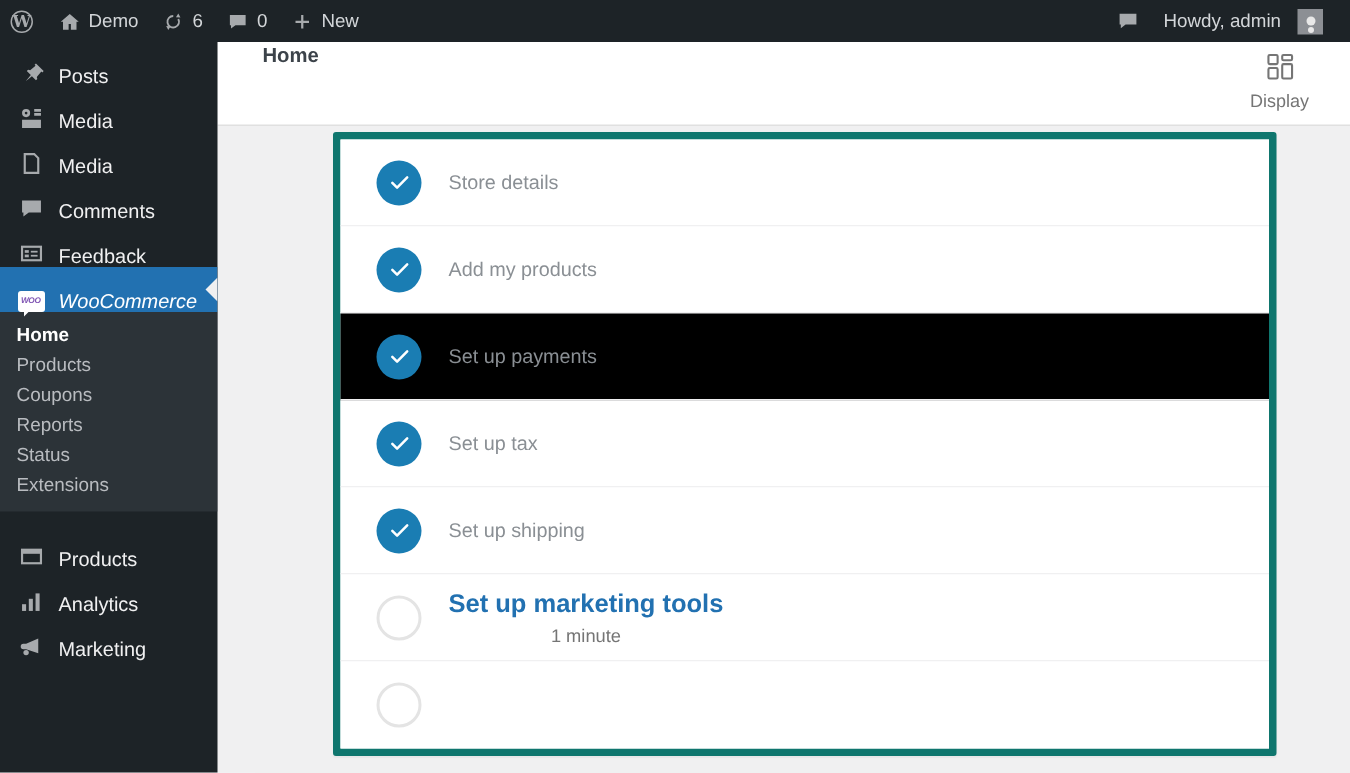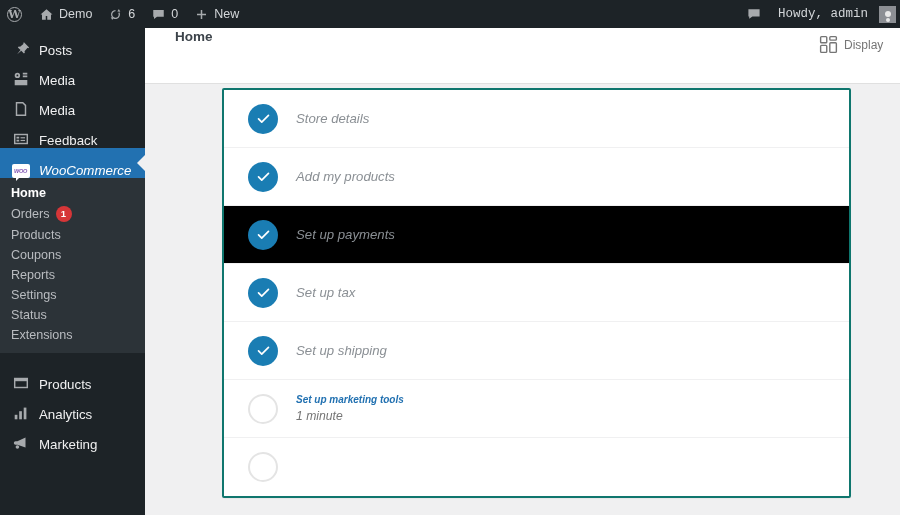--- a/index.html
+++ b/index.html
@@ -83,49 +83,48 @@
   #header{
     position:absolute; top:28px; left:145px; width:755px; height:56px;
     background:#fff; border-bottom:1px solid #e0e0e0; z-index:30;
   }
   #crumb{
     position:absolute; left:30px; top:1px; font-size:13.5px;
     font-weight:600; color:#3c434a;
   }
   .hdr-actions{ position:absolute; right:12px; top:6px; display:flex; }
   .hdr-btn{
-    width:70px; display:flex; flex-direction:row; align-items:center;
+    width:70px; display:flex; flex-direction:column; align-items:center;
     gap:5px; cursor:pointer; color:#757575; font-size:12px;
   }
 
   
   #main{ position:absolute; top:84px; left:145px; width:755px; height:431px; background:#f0f0f1; }
   #card{
     position:absolute; left:77px; top:4px; width:629px;
-    background:#fff; border:2px solid #0f766e; border-radius:2px;
+    background:#fff; border:5px solid #0f766e; border-radius:2px;
     box-shadow:0 1px 1px rgba(0,0,0,.04);
-    font-style:italic;
   }
   .task{
     display:flex; align-items:center; gap:18px;
     height:58px; padding:0 24px; border-bottom:1px solid #f0f0f1;
     cursor:pointer; background:#fff;
   }
   .task.hover{ background:#000000; }
   .task:last-child{ border-bottom:none; }
   .check{
     width:30px;height:30px;border-radius:50%; flex:none;
     display:flex;align-items:center;justify-content:center;
   }
   .check.done{ background:#1a7db3; }
   .check.todo{ background:#fff; border:2px solid #e4e4e4; }
   .t-txt{ display:flex; flex-direction:column; gap:4px; }
   .t-done{ font-size:13.2px; color:#8a8f94; }
-  .t-todo{ font-size:10px; color:#2271b1; font-weight:700; }
-  .t-time{ font-size:12.2px; color:#757575; }
+  .t-todo{ font-size:17px; color:#2271b1; font-weight:700; }
+  .t-time{ font-size:12.2px; color:#757575;text-align:center; }
 </style>
 </head>
 <body>
 
 <div id="adminbar">
   <div class="ab-item logo">
     <span class="wp-logo-ic">W</span>
   </div>
   <div class="ab-item">
     <svg class="svgic" width="15" height="15" viewBox="0 0 20 20">
@@ -154,21 +153,21 @@
     <span>New</span>
   </div>
 
   <div class="ab-spacer"></div>
 
   <div class="ab-item">
     <svg class="svgic" width="16" height="16" viewBox="0 0 20 20">
       <path d="M3 4h14v9H8l-4 3v-3H3z"></path>
     </svg>
   </div>
-  <div class="ab-item" style="padding-right:2px;font-family:Liberation Mono, monospace;">
+  <div class="ab-item" style="padding-right:16px;">
     <span>Howdy, admin</span>
     <span class="avatar"></span>
   </div>
 </div>
 
 <div id="sidebar">
 
   <div class="menu-top">
     <span class="mi">
       <svg class="svgic" width="18" height="18" viewBox="0 0 20 20">
@@ -189,20 +188,28 @@
 
   <div class="menu-top">
     <span class="mi">
       <svg class="svgic" width="18" height="18" viewBox="0 0 20 20">
           <path d="M5 3h7l3 3v11H5z" fill="none" stroke="#a7aaad" stroke-width="1.6"></path>
         </svg>
     </span>
     <span>Media</span>
   </div>
 
+  <div class="menu-top">
+    <span class="mi">
+      <svg class="svgic" width="18" height="18" viewBox="0 0 20 20">
+          <path d="M3 4h14v9H8l-4 3v-3H3z"></path>
+        </svg>
+    </span>
+    <span>Comments</span>
+  </div>
 
   <div class="menu-top">
     <span class="mi">
       <svg class="svgic" width="18" height="18" viewBox="0 0 20 20">
         <rect x="3" y="5" width="14" height="10" fill="none" stroke="#a7aaad" stroke-width="1.6"></rect>
         <rect x="5" y="7.5" width="3" height="2"></rect>
           <rect x="9.5" y="8" width="5" height="1.3"></rect>
           <rect x="9.5" y="11" width="5" height="1.3"></rect>
           <rect x="5" y="10.8" width="3" height="2"></rect>
       </svg>
@@ -216,34 +223,27 @@
     </span>
     <span>WooCommerce</span>
     <span class="arrow"></span>
   </div>
 
   <div class="submenu">
     <div class="sub-item current">
       <span>Home</span>
     </div>
     <div class="sub-item">
-      <span>Orders</span>
-      <span class="sub-badge">1</span>
-    </div>
-    <div class="sub-item">
       <span>Products</span>
     </div>
     <div class="sub-item">
       <span>Coupons</span>
     </div>
     <div class="sub-item">
       <span>Reports</span>
-    </div>
-    <div class="sub-item">
-      <span>Settings</span>
     </div>
     <div class="sub-item">
       <span>Status</span>
     </div>
     <div class="sub-item">
       <span>Extensions</span>
     </div>
   </div>
 
   <div class="menu-sep"></div>

